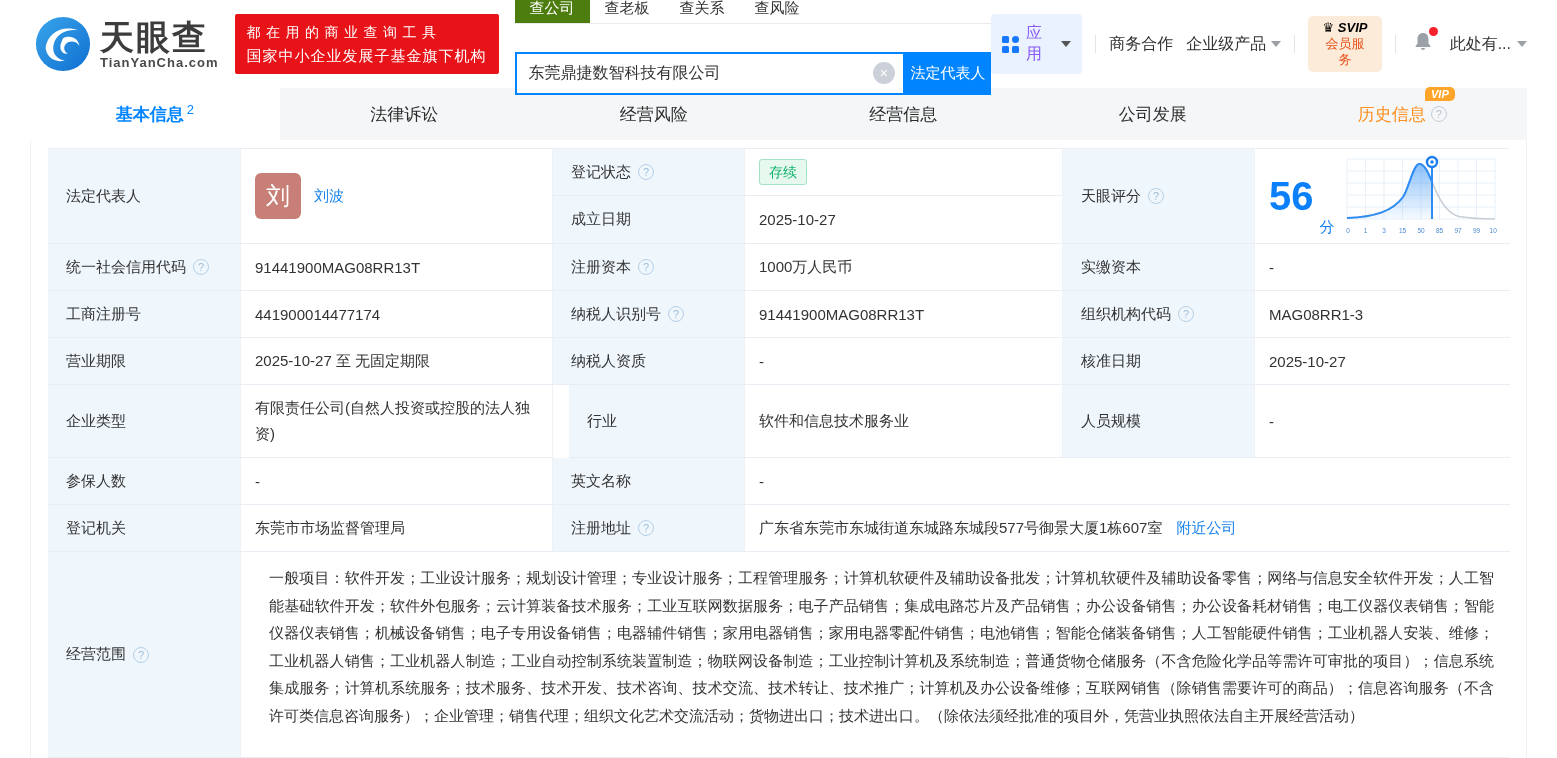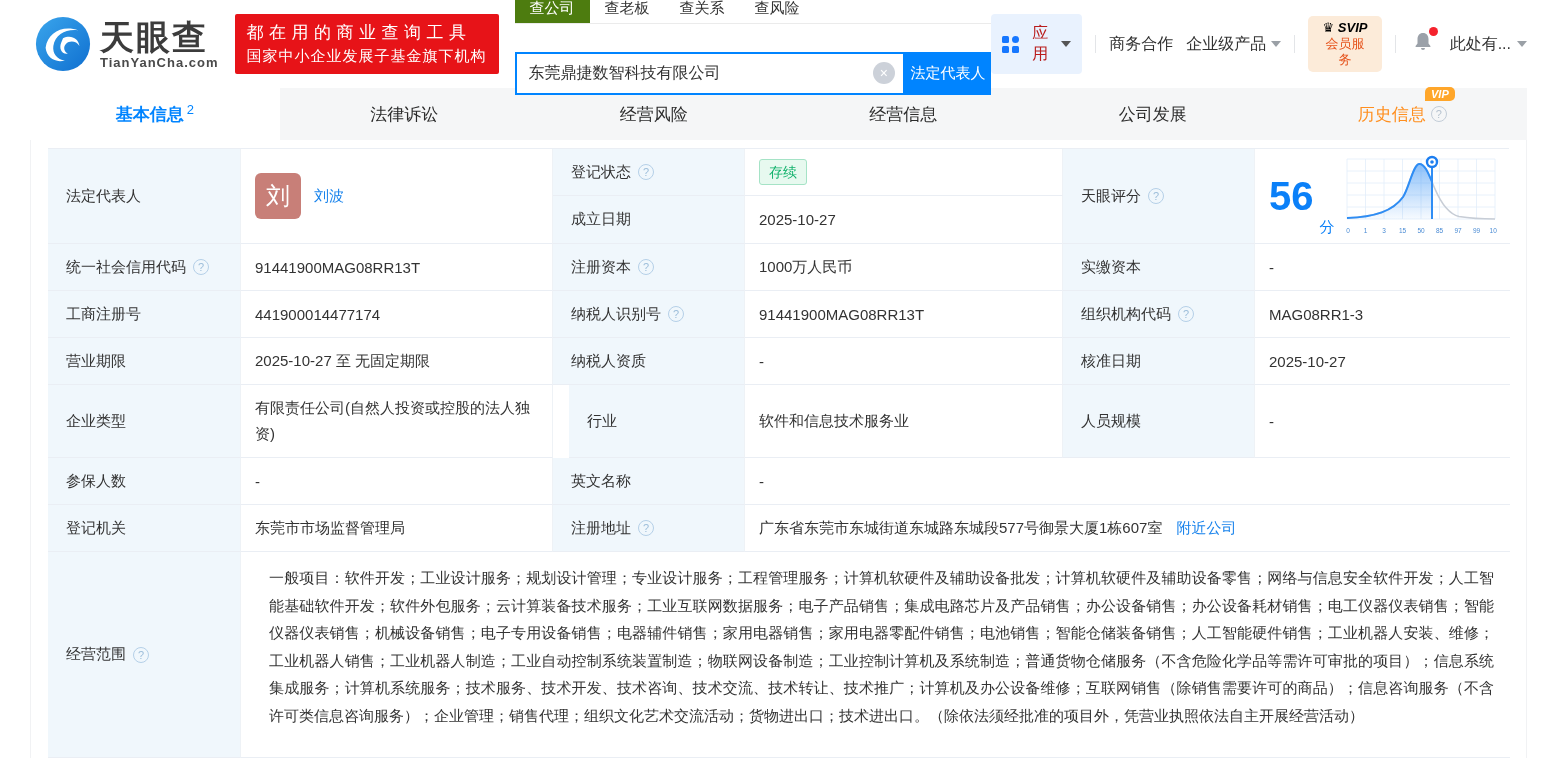--- a/index.html
+++ b/index.html
@@ -6,21 +6,21 @@
   html,body { width:1557px; height:758px; background:#fff; overflow:hidden;
     font-family:"Liberation Sans","DejaVu Sans",sans-serif; color:#333; }
 
   
   .header { height:88px; display:flex; align-items:center; padding:0 30px 0 34px; background:#fff; }
   .logo { display:flex; align-items:center; cursor:pointer; }
   .logo-icon { width:58px; height:58px; margin-right:8px; }
   .logo-text .brand { font-size:34px; font-weight:bold; color:#3c3c3c; letter-spacing:2px; line-height:36px; }
   .logo-text .domain { font-size:13px; font-weight:bold; color:#4a4a4a; letter-spacing:1px;text-align:right; }
   .promo { margin-left:16px; background:#e71318; color:#fff; padding:7px 12px; border-radius:2px; }
-  .promo .p1 { font-size:17px; letter-spacing:5.5px; line-height:23px; white-space:nowrap; }
+  .promo .p1 { font-size:14px; letter-spacing:5.5px; line-height:23px; white-space:nowrap; }
   .promo .p2 { font-size:15px; letter-spacing:1px; line-height:23px; white-space:nowrap; }
 
   .search-wrap { margin-left:16px; width:482px; }
   .search-tabs { display:flex; align-items:flex-end; border-bottom:1px solid #ebebeb; }
   .stab { font-size:15px; padding:5px 15px; color:#333; cursor:pointer; }
   .stab.active { background:#4d7c0f; color:#fff; }
   .search-row { display:flex; height:43px;margin-top:28px; }
   .search-box { flex:1; display:flex; align-items:center; border:2px solid #0084ff; background:#fff; padding:0 8px 0 12px; }
   .search-input { flex:1; border:none; outline:none; font-size:16px; color:#333;
     font-family:"Liberation Sans","DejaVu Sans",sans-serif; }
@@ -28,21 +28,21 @@
     display:flex; align-items:center; justify-content:center; font-size:14px; cursor:pointer; }
   .search-btn { width:86px; background:#0084ff; color:#fff; font-size:15px; border:none;
     display:flex; align-items:center; justify-content:center; cursor:pointer; }
 
   .header-right { margin-left:auto; display:flex; align-items:center; gap:13px; }
   .apps-btn { display:flex; align-items:center; gap:7px; background:#e9f2fe; border-radius:4px;
     padding:9px 11px; cursor:pointer; }
   .grid-icon { width:17px; height:17px; display:grid; grid-template-columns:7px 7px; grid-template-rows:7px 7px; gap:3px; }
   .grid-icon i { background:#1677ff; border-radius:1.5px; }
   .grid-icon i:nth-child(2){ border-radius:50%; }
-  .apps-label { font-size:16px; color:#b91c1c;text-align:center; }
+  .apps-label { font-size:16px; color:#8b5cf6; }
   .caret { width:0; height:0; border-left:5px solid transparent; border-right:5px solid transparent;
     border-top:6px solid #555; display:inline-block; }
   .caret.gray { border-top-color:#9aa0a6; }
   .vdiv { width:1px; height:18px; background:#e3e5e8; }
   .nav-link { font-size:16px; color:#333; cursor:pointer; display:flex; align-items:center; gap:5px; white-space:nowrap; }
   .svip { background:#fcebd9; border-radius:5px; padding:4px 12px; text-align:center; cursor:pointer; }
   .svip .s1 { font-size:13px; font-weight:bold; font-style:italic; color:#000000; line-height:16px; }
   .svip .s2 { font-size:13px; color:#e6551e; line-height:16px; }
   .bell-wrap { position:relative; cursor:pointer; margin:0 2px; }
   .bell-dot { position:absolute; top:-3px; right:-3px; width:9px; height:9px; background:#f5222d; border-radius:50%; }

